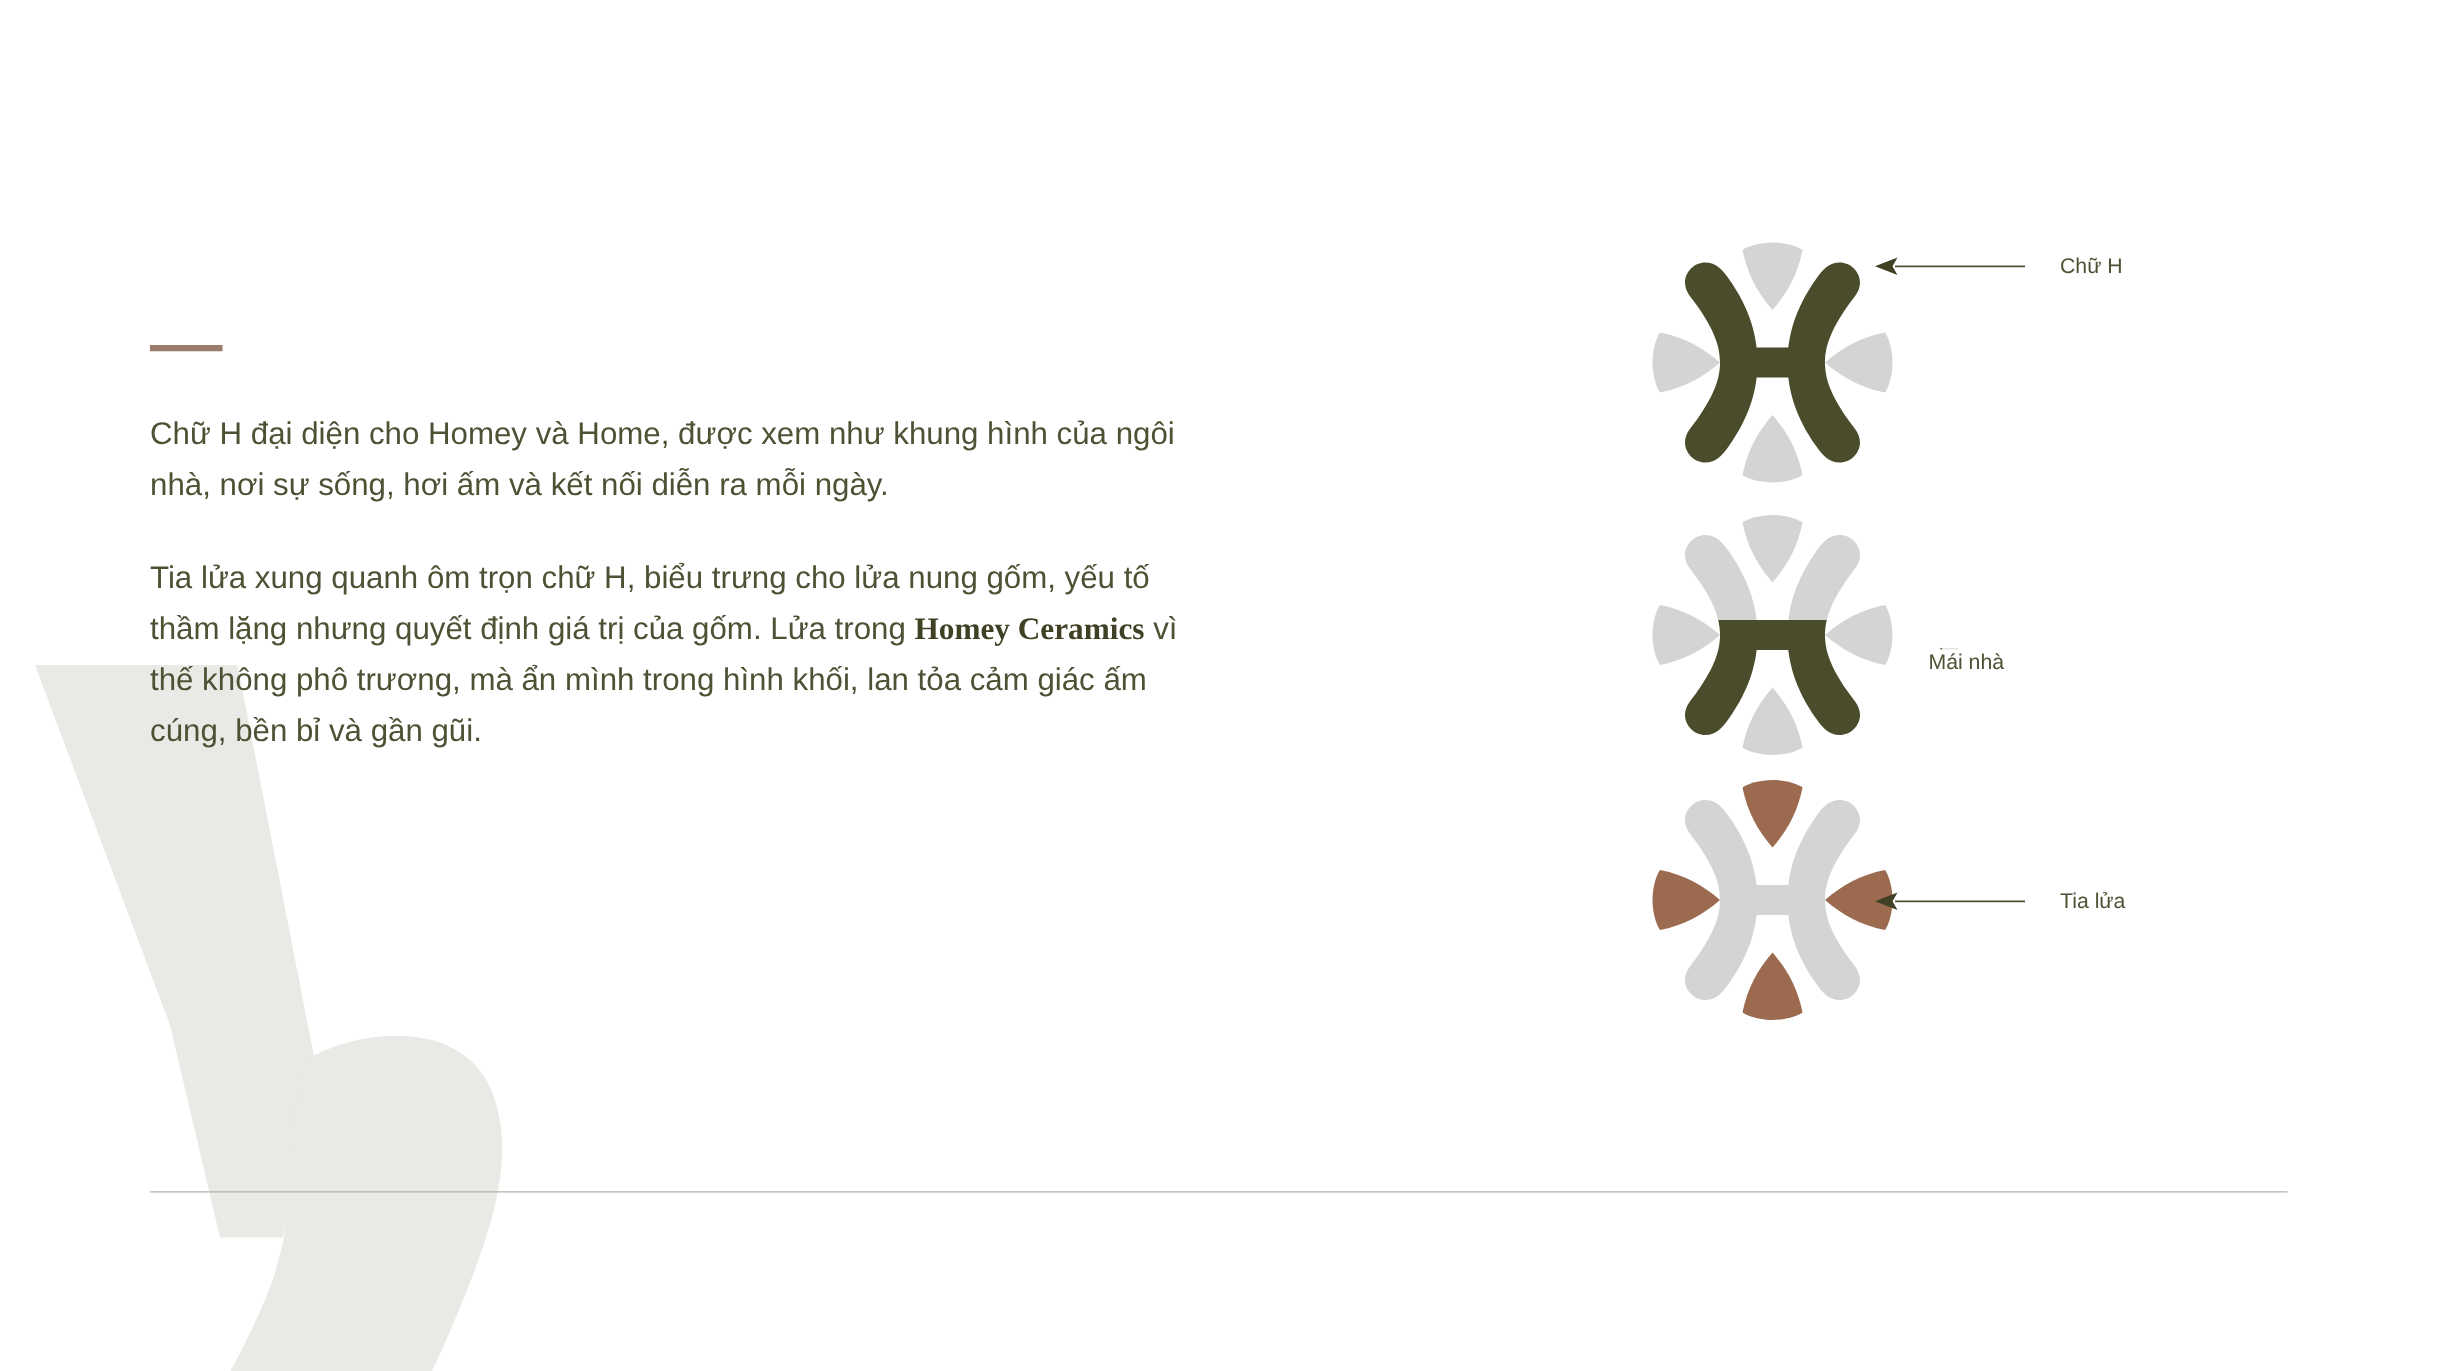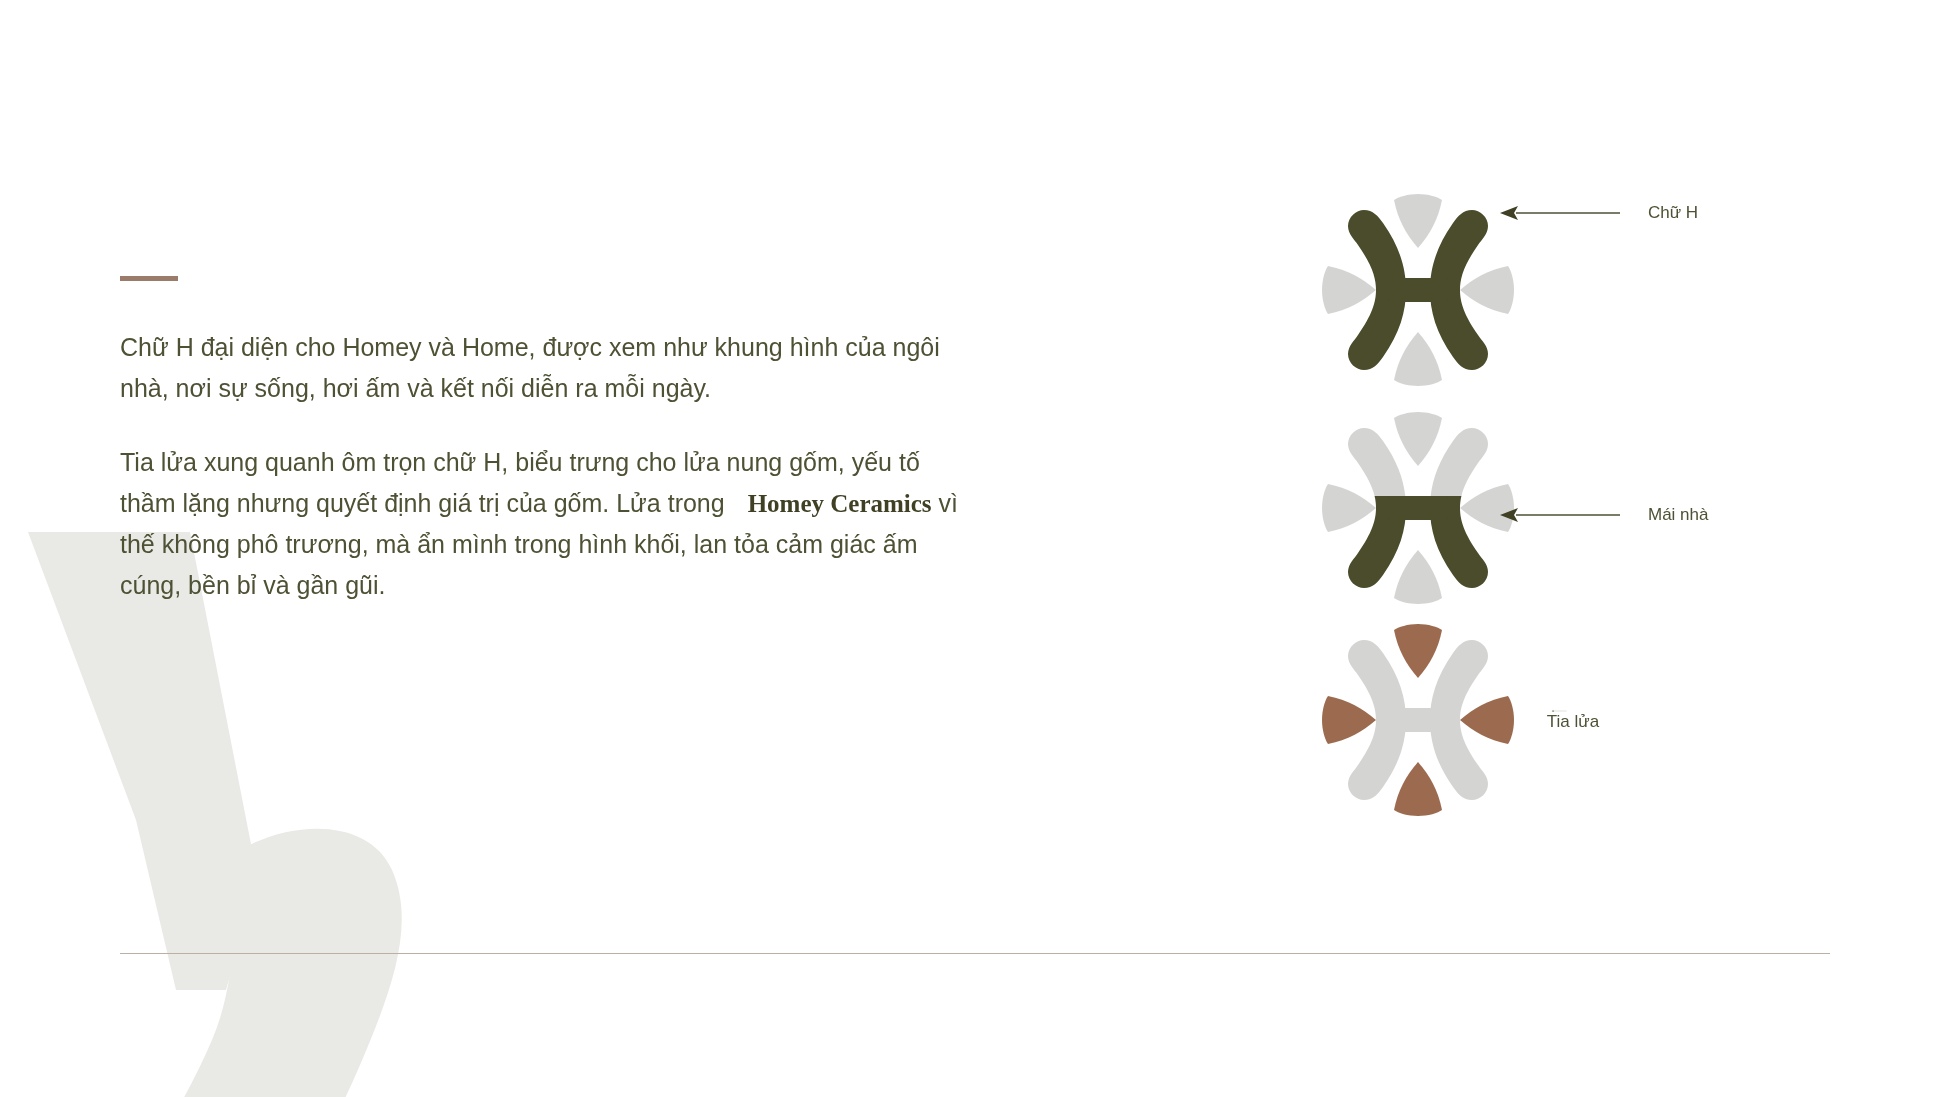--- a/index.html
+++ b/index.html
@@ -48,21 +48,20 @@
     line-height:1.62;
     color:#4F5134;
     margin:0 0 34px 0;
     max-width:840px;
   }
   .body-par:last-child{ margin-bottom:0; }
   .brand-bold{
     font-family:"Liberation Serif", serif;
     font-weight:700;
     color:#3F4024;
-    margin-left:16px;
   }
 
   
   .marks{
     position:absolute;
     left:1318px; top:190px;
     width:600px; height:700px;
     z-index:2;
   }
   .mark-row{
@@ -81,22 +80,22 @@
     width:200px; height:200px;
   }
 
   .annot{
     position:absolute;
     display:flex;
     align-items:center;
     height:22px;
   }
   .annot.a1{ left:180px; top:12px; }
-  .annot.a2{ left:180px; top:96px; }
-  .annot.a3{ left:180px; top:90px;flex-direction:column; }
+  .annot.a2{ left:180px; top:110px;flex-direction:column; }
+  .annot.a3{ left:180px; top:90px; }
 
   .arrow-svg{ width:122px; height:16px; display:block; }
   .annot-label{
     font-size:17px;
     color:#4F5134;
     margin-left:28px;
     white-space:nowrap;
   }
 
   

